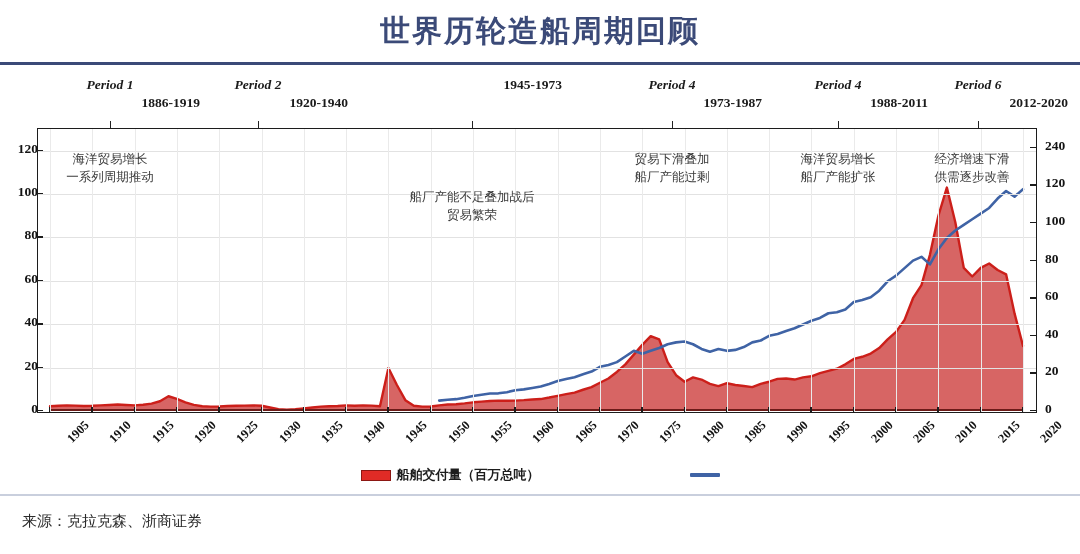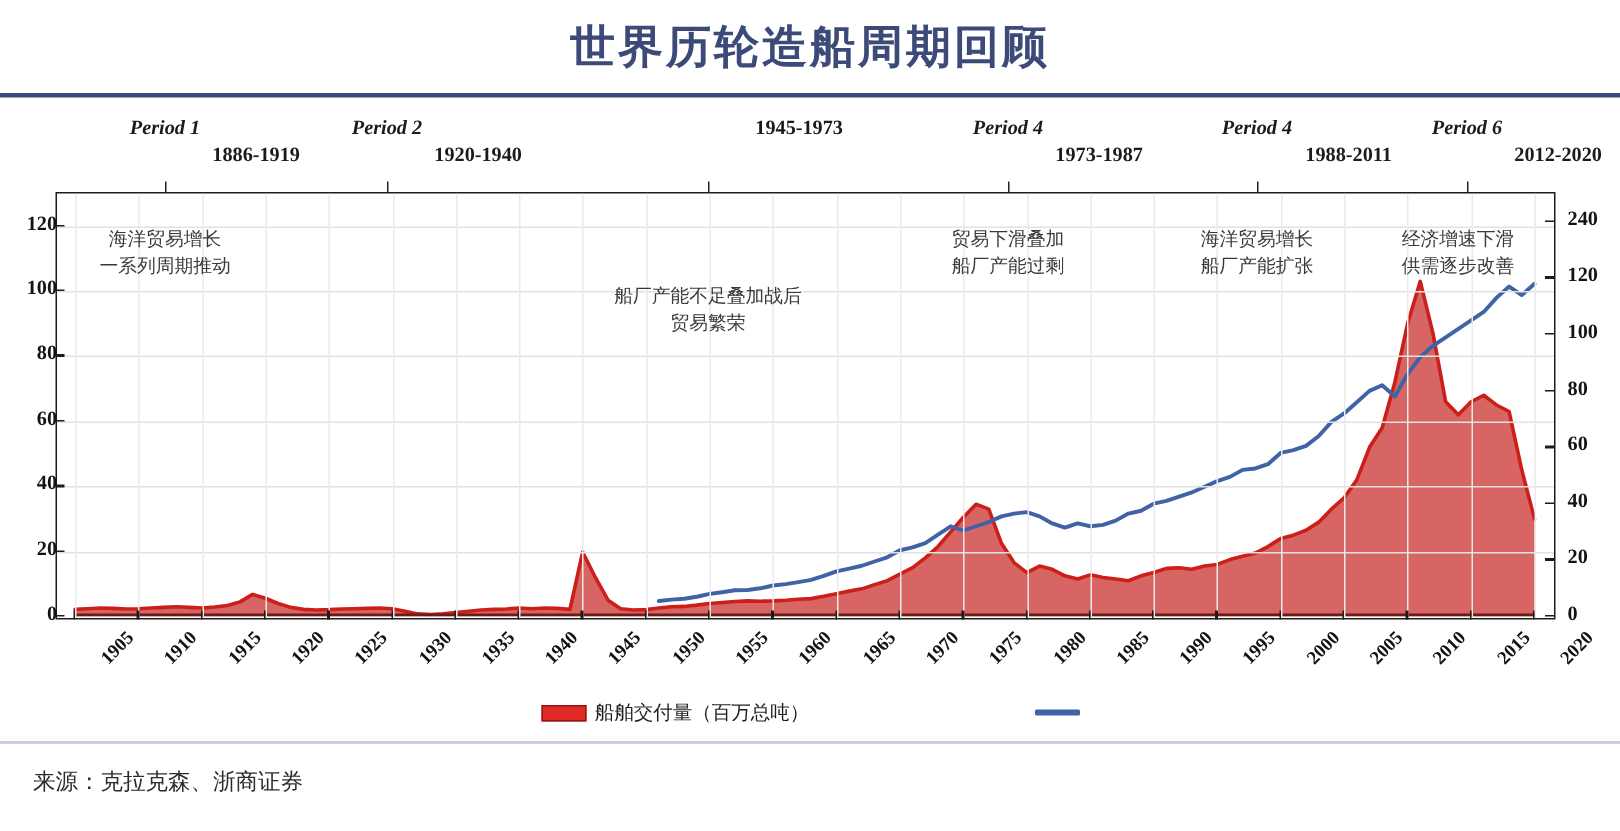--- a/index.html
+++ b/index.html
@@ -85,21 +85,21 @@
     font-size:12.5px;
     color:#3a3a3a;
     line-height:1.45;
     white-space:nowrap;
   }
   
   #legend{
     position:absolute;left:0;top:462px;width:1080px;height:26px;
     display:flex;align-items:center;justify-content:center;gap:150px;
   }
-  .legend-item{display:flex;align-items:center;gap:6px;}
+  .legend-item{display:flex;align-items:center;gap:6px;font-weight:bold;}
   .legend-swatch-area{
     width:30px;height:11px;background:#e02b26;border:1.5px solid #8c1713;
     box-sizing:border-box;
   }
   .legend-swatch-line{
     width:30px;height:4px;background:#3f63a5;border-radius:1px;
   }
   .legend-label{
     font-family:"Liberation Sans", sans-serif;
     font-size:13px;color:#1d1d1d;white-space:nowrap;

